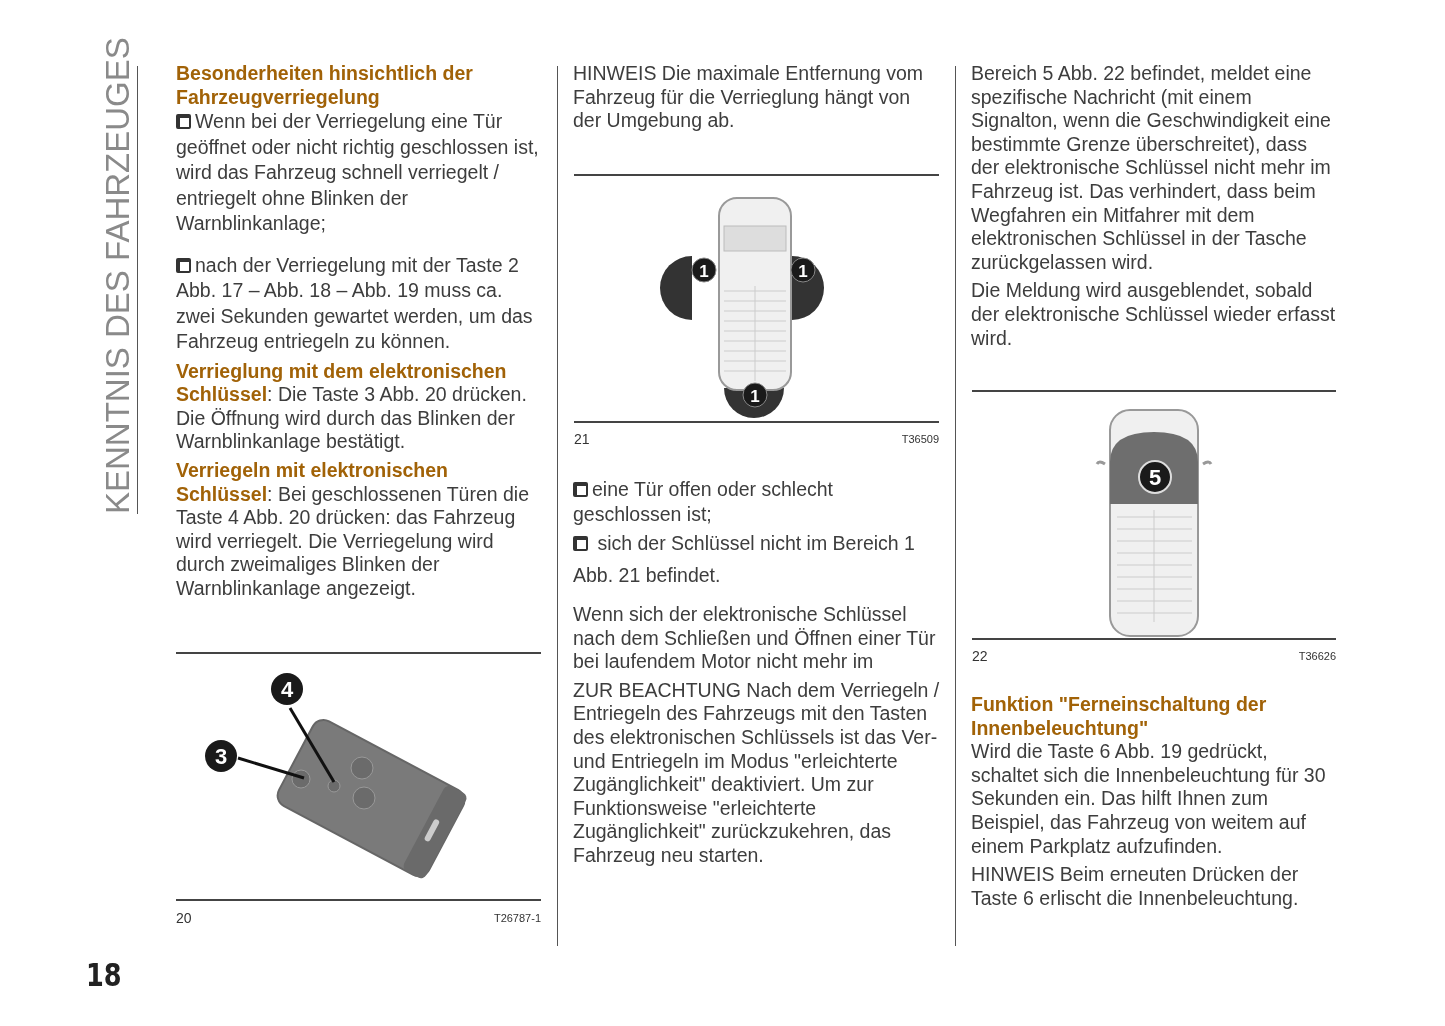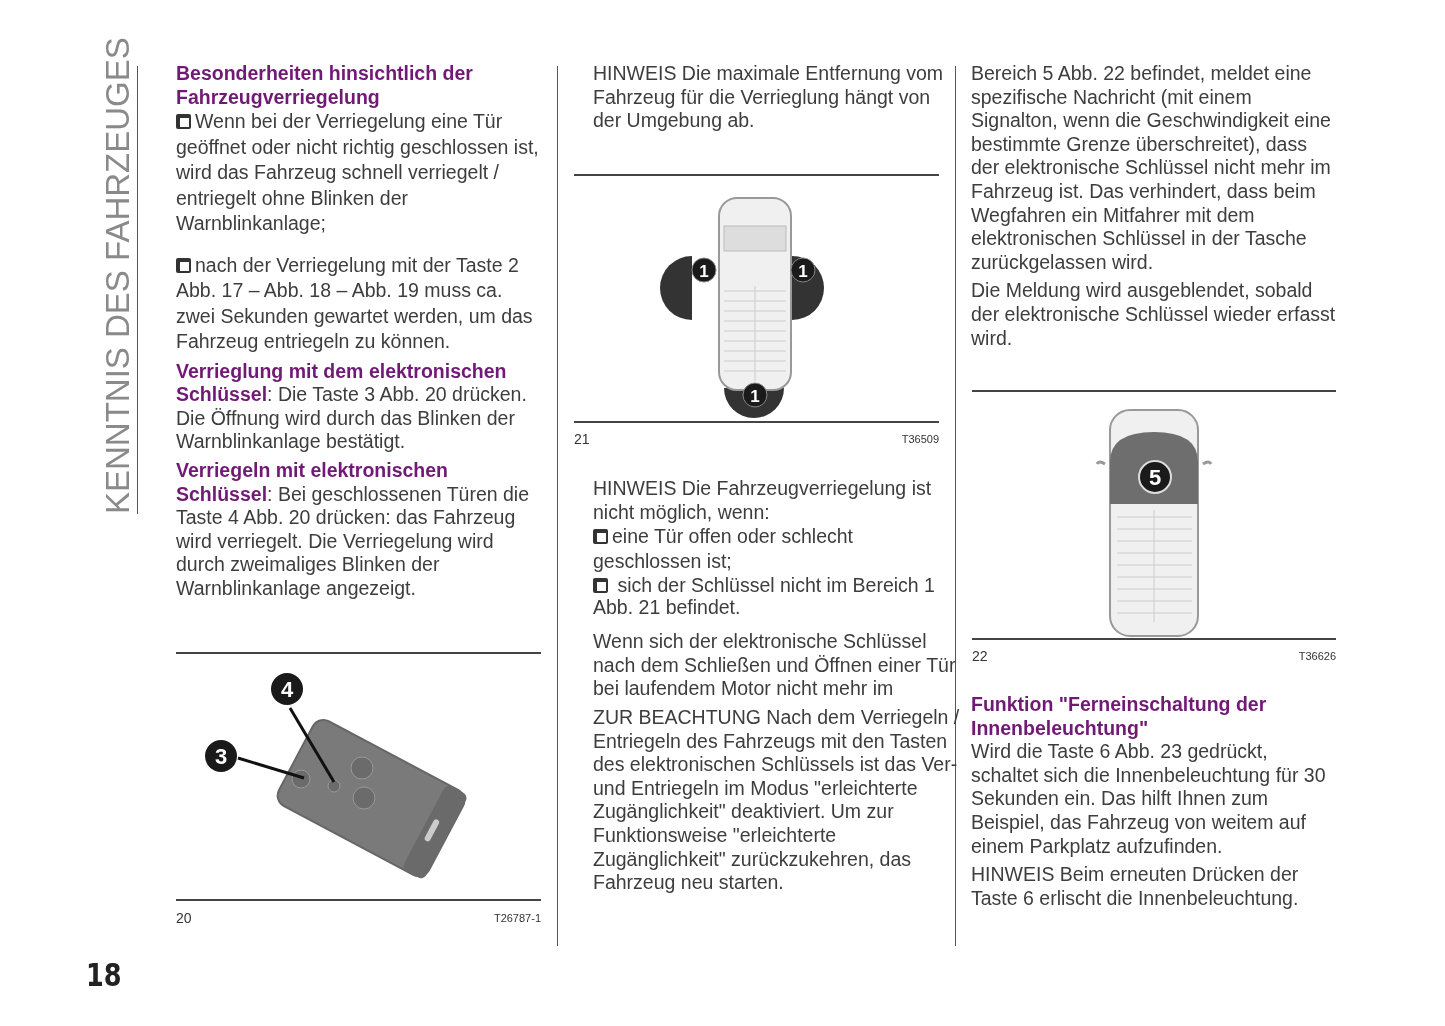--- a/index.html
+++ b/index.html
@@ -8,27 +8,27 @@
   .side-title { position: absolute; left: 98px; top: 62px; width: 40px; height: 452px; }
   .side-title .txt { position: absolute; left: 0; top: 0; width: 452px; height: 40px;
         transform-origin: 0 0; transform: translate(0, 452px) rotate(-90deg);
         font-size: 33px; letter-spacing: 0px; color: #8a8a8a; font-weight: 300;
         line-height: 40px; white-space: nowrap; text-align: right; }
   .side-rule { position: absolute; left: 137px; top: 66px; width: 1px; height: 448px; background: #555; }
   .page-num { position: absolute; left: 86px; top: 956px; font-size: 32px; font-weight: bold;
         color: #222; font-family: "DejaVu Sans", sans-serif; transform: scaleX(0.8); transform-origin: left; }
   .col { position: absolute; top: 62px; font-size: 19.5px; line-height: 23.6px; color: #3d3d3d; }
   .col1 { left: 176px; width: 366px; }
-  .col2 { left: 573px; width: 368px; margin-left: 20px; }
+  .col2 { left: 573px; width: 368px; }
   .col3 { left: 971px; width: 368px; }
   .vsep { position: absolute; width: 1px; background: #555; }
   .vsep1 { left: 557px; top: 66px; height: 880px; }
   .vsep2 { left: 955px; top: 66px; height: 880px; }
   p { margin: 0 0 5px 0; }
-  b { color: #701a75; }
+  b { color: #a16207; }
   .bullet { display: inline-block; width: 15px; height: 15px; border: 2px solid #333;
         border-radius: 2px; box-sizing: border-box; margin-right: 4px; vertical-align: -1px;
         box-shadow: 2px 2px 0 #333 inset; }
   .figure { position: absolute; }
   .fig-rule-top, .fig-rule-bot { position: absolute; left: 0; right: 0; height: 1.5px; background: #444; }
   .fig-caption { position: absolute; left: 0; right: 0; font-size: 14px; color: #333; }
   .fig-num { position: absolute; left: 0; }
   .fig-code { position: absolute; right: 0; font-weight: normal; font-size: 11px; top: 2px; }
   svg text { font-family: "Liberation Sans", sans-serif; font-weight: bold; }
 </style>
@@ -115,23 +115,22 @@
     <text x="181" y="226" text-anchor="middle" fill="#fff" font-size="17">1</text>
   </svg>
   <div class="fig-rule-bot" style="top:247px;"></div>
   <div class="fig-caption" style="top:257px;">
     <span class="fig-num">21</span>
     <span class="fig-code">T36509</span>
   </div>
 </div>
 
 <div class="col col2" style="top:477px;">
-  <p style="margin-bottom:0;"><span>HINWEIS Die Fahrzeugverriegelung ist nicht möglich, wenn:</span></p>
   <p style="margin:0;line-height:25px;"><span class="bullet"></span><span>eine Tür offen oder schlecht geschlossen ist;</span></p>
-  <p style="line-height:22px;margin-bottom:12px;"><span class="bullet"></span><span> sich der Schlüssel nicht im Bereich 1 Abb. 21 befindet.</span></p>
+  <p style="line-height:32px;margin-bottom:12px;"><span class="bullet"></span><span> sich der Schlüssel nicht im Bereich 1 Abb. 21 befindet.</span></p>
   <p>Wenn sich der elektronische Schlüssel nach dem Schließen und Öffnen einer Tür bei laufendem Motor nicht mehr im</p>
   <p>ZUR BEACHTUNG Nach dem Verriegeln / Entriegeln des Fahrzeugs mit den Tasten des elektronischen Schlüssels ist das Ver- und Entriegeln im Modus "erleichterte Zugänglichkeit" deaktiviert. Um zur Funktionsweise "erleichterte Zugänglichkeit" zurückzukehren, das Fahrzeug neu starten.</p>
 </div>
 
 <div class="col col3">
   <p>Bereich 5 Abb. 22 befindet, meldet eine spezifische Nachricht (mit einem Signalton, wenn die Geschwindigkeit eine bestimmte Grenze überschreitet), dass der elektronische Schlüssel nicht mehr im Fahrzeug ist. Das verhindert, dass beim Wegfahren ein Mitfahrer mit dem elektronischen Schlüssel in der Tasche zurückgelassen wird.</p>
   <p>Die Meldung wird ausgeblendet, sobald der elektronische Schlüssel wieder erfasst wird.</p>
 </div>
 
 <div class="figure" style="left:972px;top:390px;width:364px;height:280px;">
@@ -158,15 +157,15 @@
   </svg>
   <div class="fig-rule-bot" style="top:248px;"></div>
   <div class="fig-caption" style="top:258px;">
     <span class="fig-num">22</span>
     <span class="fig-code">T36626</span>
   </div>
 </div>
 
 <div class="col col3" style="top:693px;">
   <p style="margin-bottom:0;"><b>Funktion "Ferneinschaltung der Innenbeleuchtung"</b></p>
-  <p>Wird die Taste 6 Abb. 23 gedrückt, schaltet sich die Innenbeleuchtung für 30 Sekunden ein. Das hilft Ihnen zum Beispiel, das Fahrzeug von weitem auf einem Parkplatz aufzufinden.</p>
+  <p>Wird die Taste 6 Abb. 19 gedrückt, schaltet sich die Innenbeleuchtung für 30 Sekunden ein. Das hilft Ihnen zum Beispiel, das Fahrzeug von weitem auf einem Parkplatz aufzufinden.</p>
   <p>HINWEIS Beim erneuten Drücken der Taste 6 erlischt die Innenbeleuchtung.</p>
 </div>
 
 </body></html>

